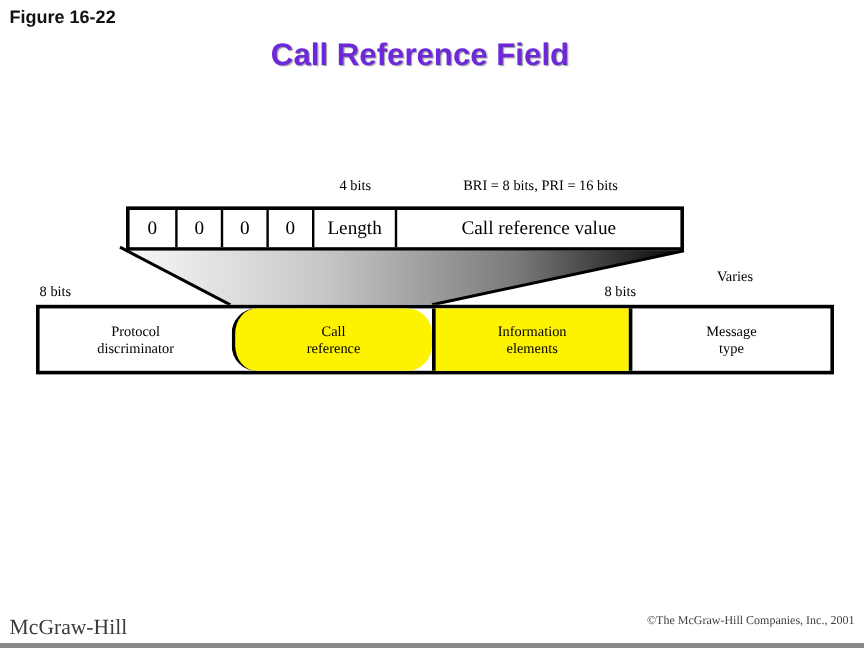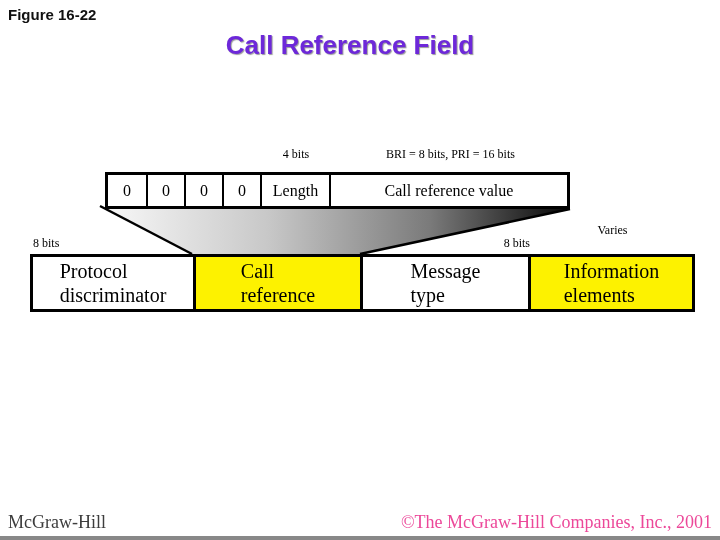--- a/index.html
+++ b/index.html
@@ -38,35 +38,35 @@
   .c-crv{flex:1;}
   
   .trapezoid-svg{position:absolute;left:0;top:0;width:720px;height:540px;}
   
   .bottom-row{
     position:absolute;left:30px;top:254px;width:665px;height:58px;
     display:flex;border:3px solid #000;box-sizing:border-box;background:#fff;
   }
   .bottom-row .cell{
     display:flex;align-items:center;justify-content:center;
-    font-size:20px;line-height:1.2;color:#000;
+    text-align:center;font-size:12px;line-height:1.2;color:#000;
     box-sizing:border-box;height:100%;white-space:pre-line;
   }
   .bottom-row .cell + .cell{border-left:3px solid #000;}
   .b0{width:160px;}
-  .b1{width:167px;}
+  .b1{width:167px;border-radius:21px;}
   .b2{width:168px;}
   .b3{flex:1;}
   .hl{background:#FDF200;}
   
   .footer-left{
     position:absolute;left:8px;top:512px;font-size:18px;color:#3d3d3d;
   }
   .footer-right{
-    position:absolute;right:8px;top:512px;font-size:18px;color:#ec4899;
+    position:absolute;right:8px;top:512px;font-size:10px;color:#404040;
   }
 </style>
 </head>
 <body>
 
 <div class="slide">
 
   <div class="figure-label">Figure 16-22</div>
   <div class="slide-title">Call Reference Field</div>
 
@@ -98,22 +98,22 @@
 
   <div class="lbl" style="left:33px;top:236px;">8 bits</div>
   <div class="lbl right" style="left:430px;top:236px;width:100px;">8 bits</div>
   <div class="lbl center" style="left:530px;top:223px;width:165px;">Varies</div>
 
   <div class="bottom-row">
     <div class="cell b0">Protocol
 discriminator</div>
     <div class="cell b1 hl">Call
 reference</div>
+    <div class="cell b3 hl">Information
+elements</div>
     <div class="cell b2">Message
 type</div>
-    <div class="cell b3 hl">Information
-elements</div>
   </div>
 
   <div class="footer-left">McGraw-Hill</div>
   <div class="footer-right">©The McGraw-Hill Companies, Inc., 2001</div>
 
 </div>
 
 </body></html>

